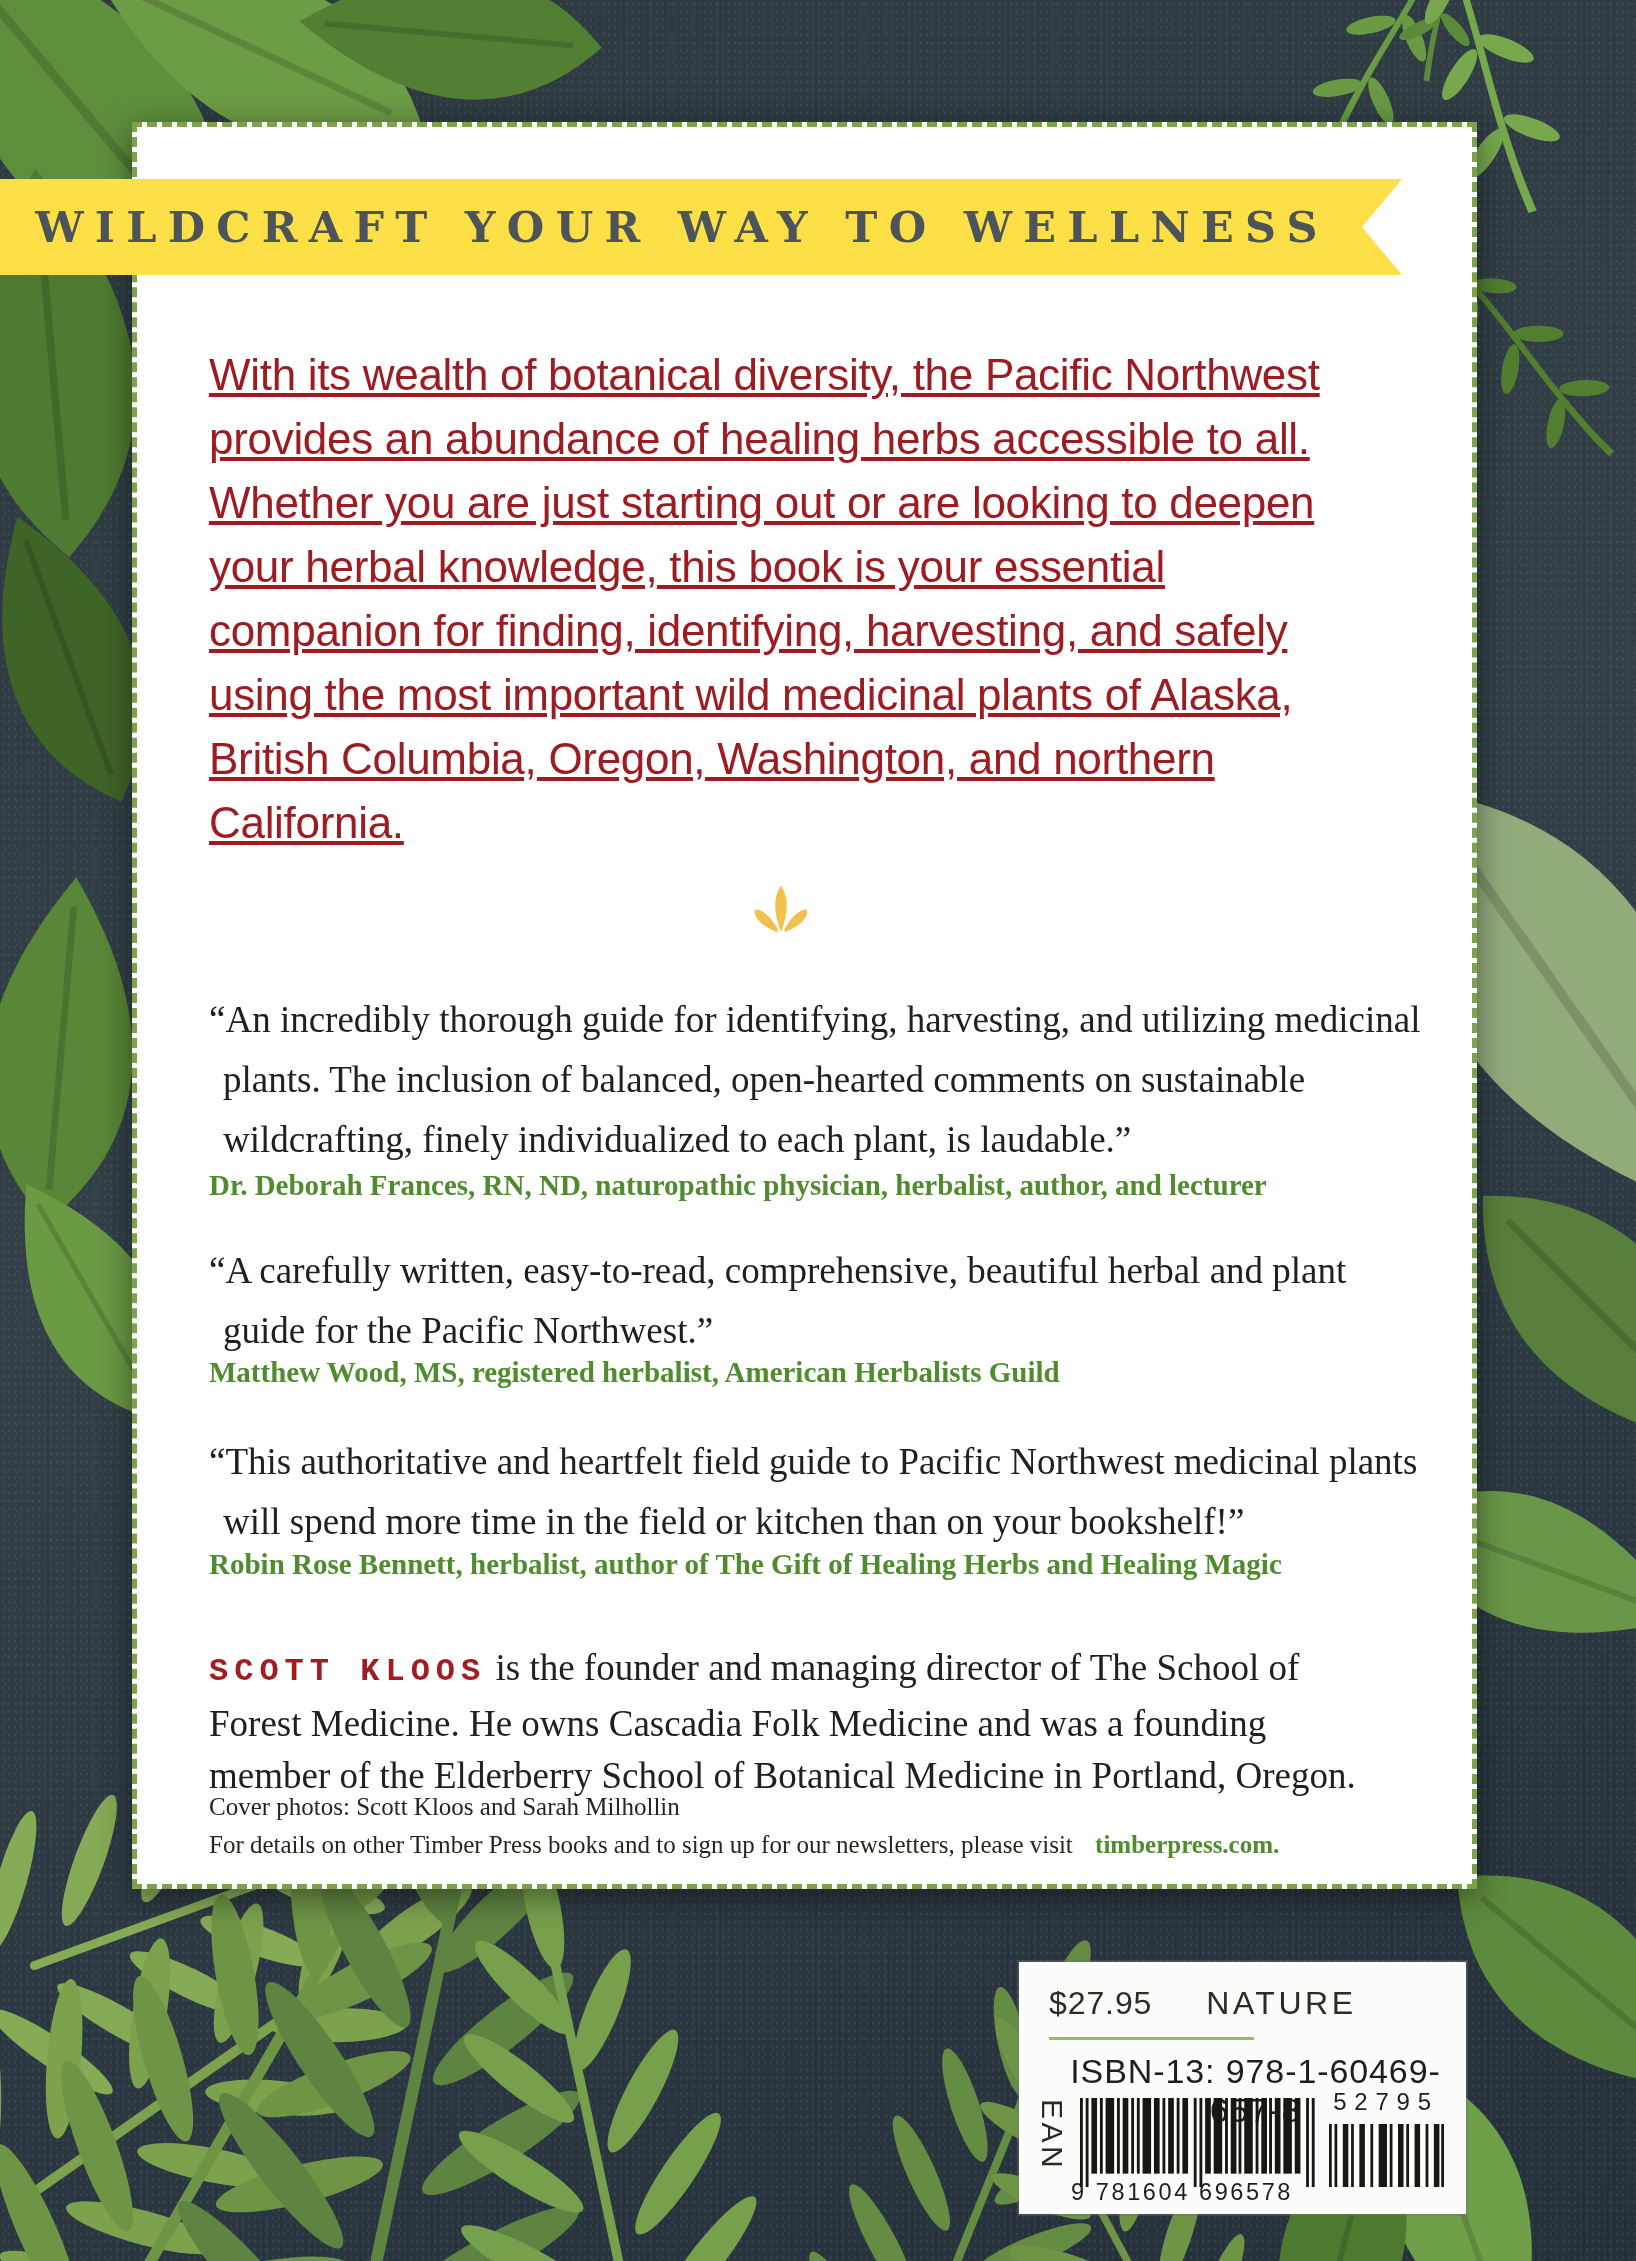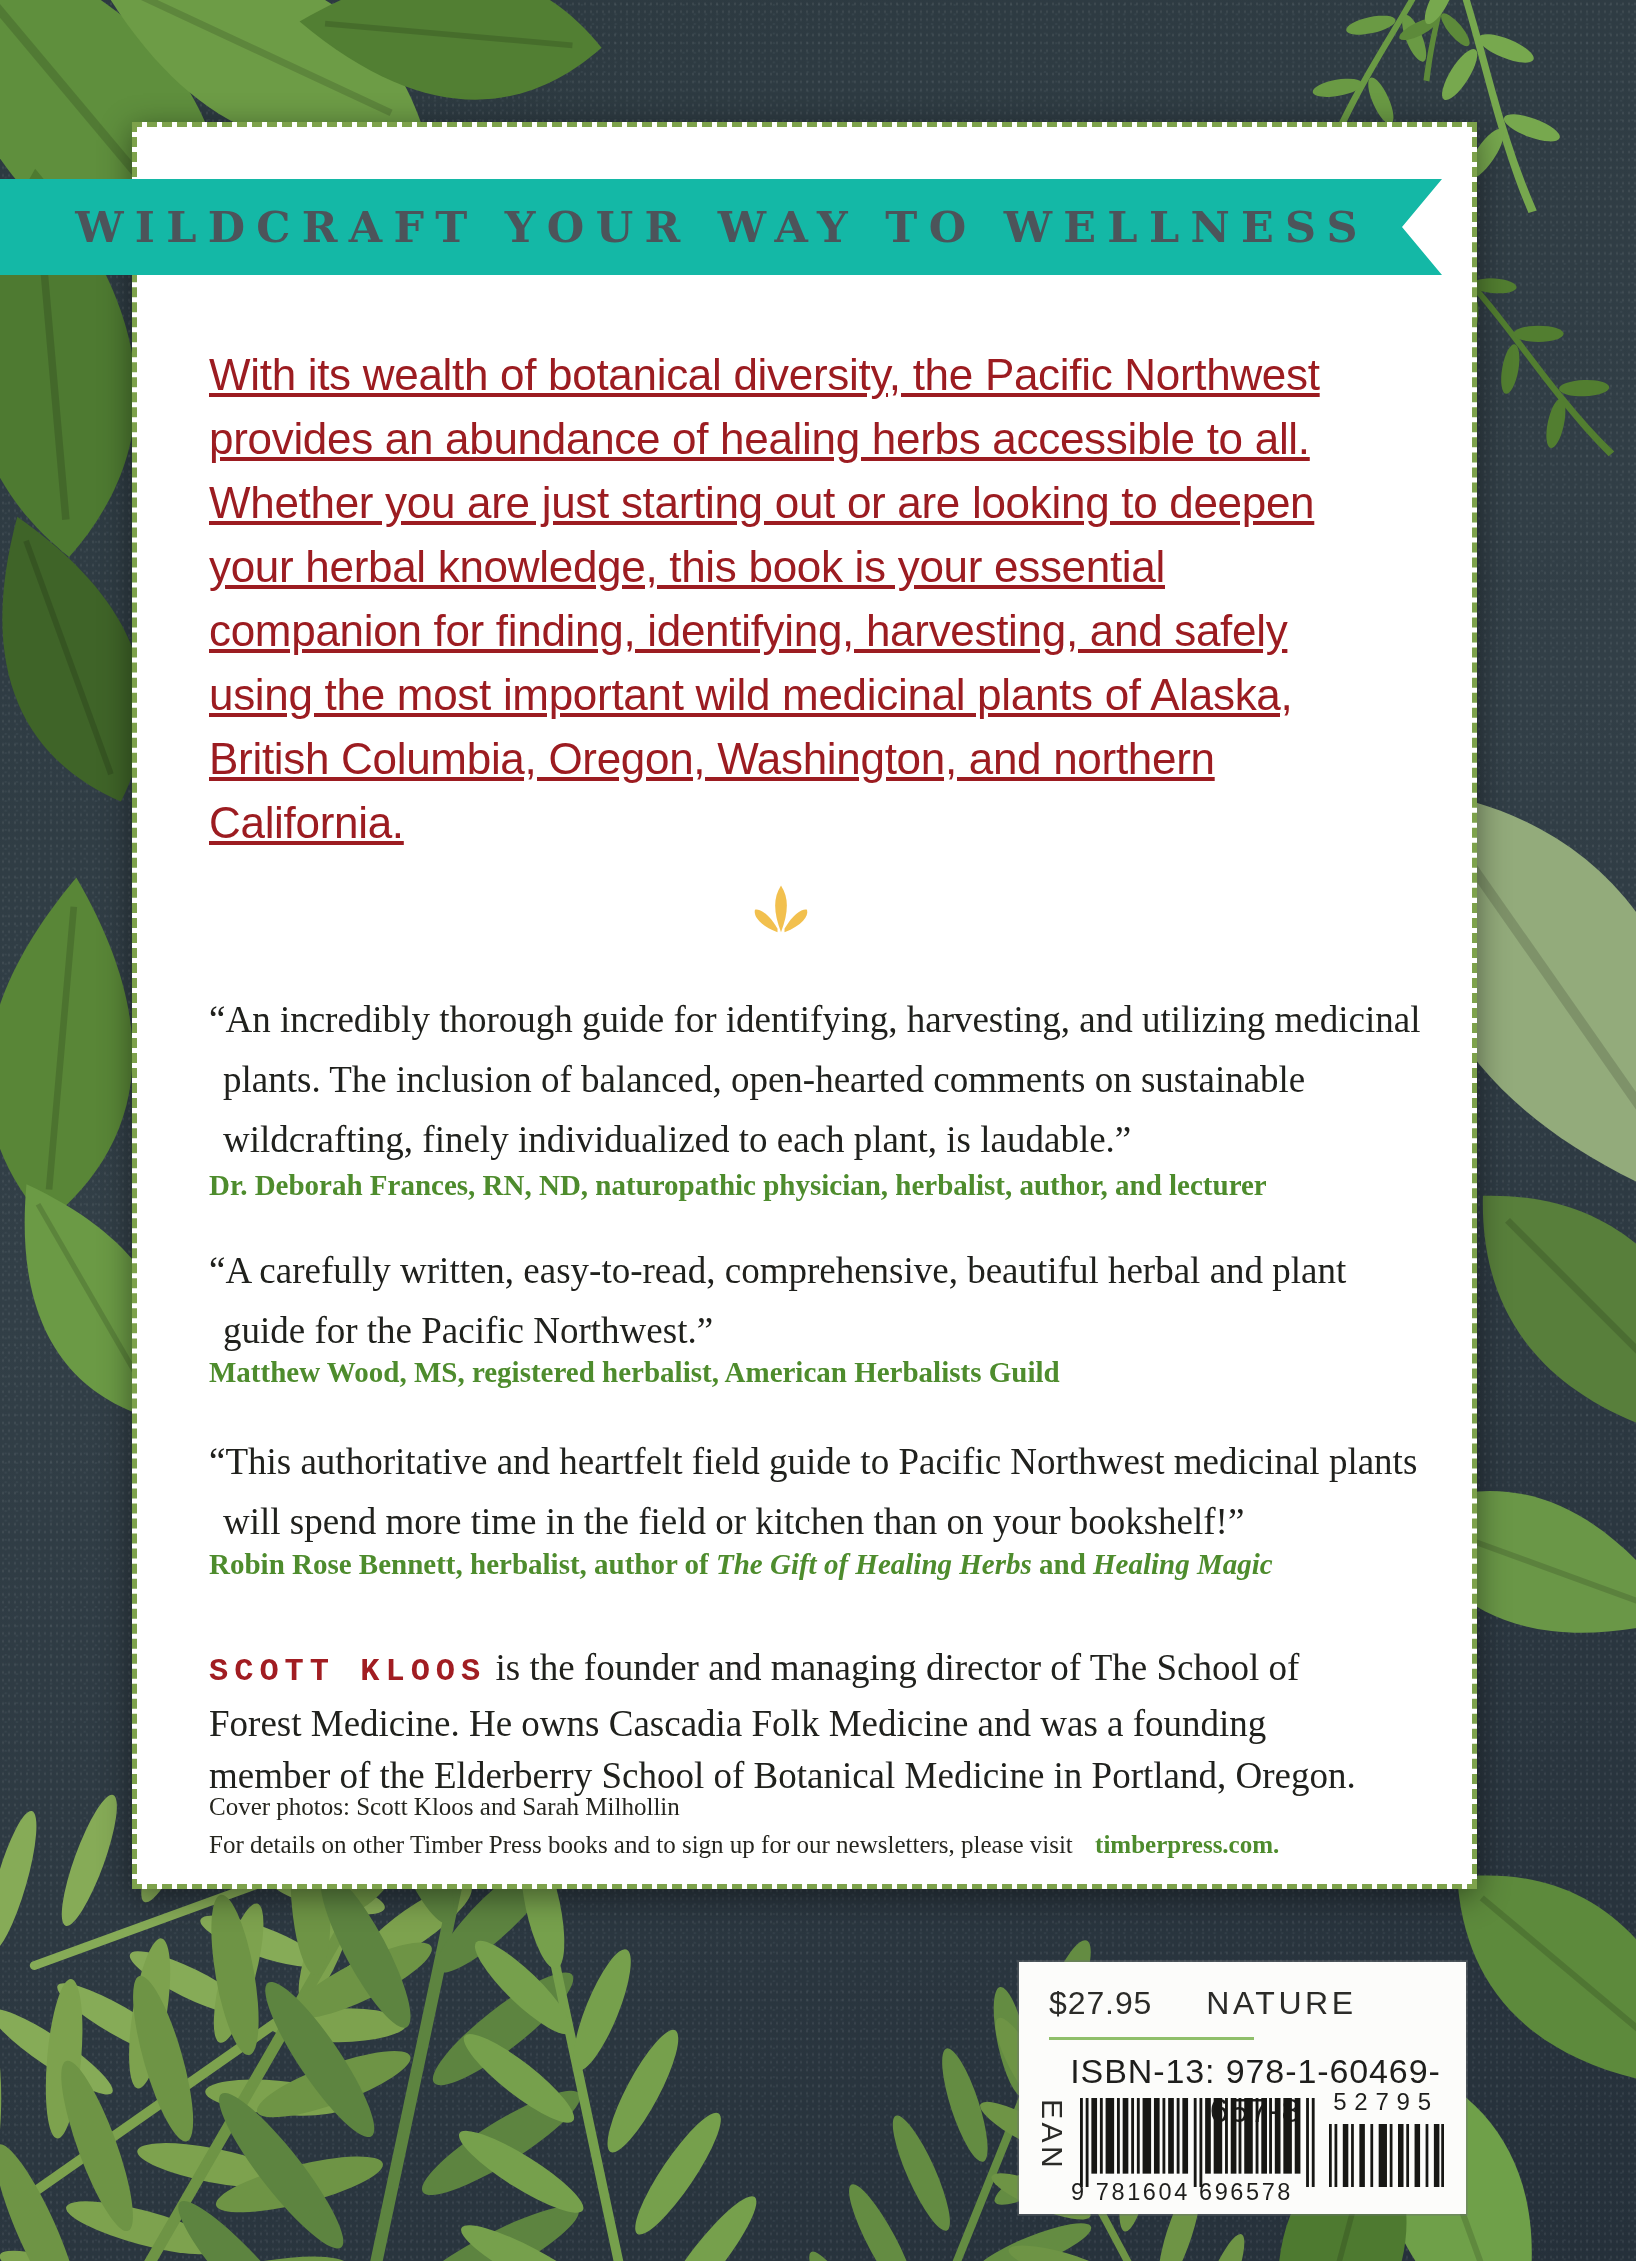--- a/index.html
+++ b/index.html
@@ -22,23 +22,22 @@
   .card{
     position:absolute;left:132px;top:122px;width:1345px;height:1767px;
     box-sizing:border-box;background:#ffffff;
     border:5.2px dashed #7da24b;
     box-shadow:0 7px 30px rgba(0,0,0,0.45);
     z-index:2;
   }
   
   .banner{
     position:absolute;left:0;top:179px;width:1402px;height:96px;
-    background:#14b8a6;z-index:3;
+    background:#fde047;z-index:3;
     clip-path:polygon(0 0,100% 0,calc(100% - 40px) 50%,100% 100%,0 100%);
-    padding-left:40px;
   }
   .banner-title{
     display:block;line-height:96px;text-align:center;padding-right:38px;
     font-family:"DejaVu Serif",serif;font-weight:700;font-size:43px;
     letter-spacing:11.3px;color:#4c545a;white-space:nowrap;
   }
   
   .intro{
     position:absolute;left:209px;top:299px;width:1160px;z-index:3;
     font-family:"Liberation Sans",sans-serif;font-size:44px;line-height:64px;
@@ -49,21 +48,21 @@
     position:absolute;left:209px;width:1211px;z-index:3;
     font-size:37px;line-height:60px;color:#20211d;
     text-indent:-14px;padding-left:14px;
   }
   .q1{top:953px;} .q2{top:1204px;} .q3{top:1395px;}
   .attribution{
     position:absolute;left:209px;width:1211px;z-index:3;
     font-weight:700;font-size:29px;line-height:37px;color:#4e8c2d;
   }
   .a1{top:1138px;} .a2{top:1325px;} .a3{top:1517px;}
-  .italic{font-style:italic;}
+  .italic{}
   .bio{
     position:absolute;left:209px;top:1605px;width:1179px;z-index:3;
     font-size:37px;line-height:52px;color:#20211d;
   }
   .bio-name{
     font-family:Liberation Mono, monospace;font-weight:700;font-size:32px;
     letter-spacing:6px;color:#a11d22;text-align:center;
   }
   .footer-note{
     position:absolute;left:209px;top:1788px;width:1218px;z-index:3;

